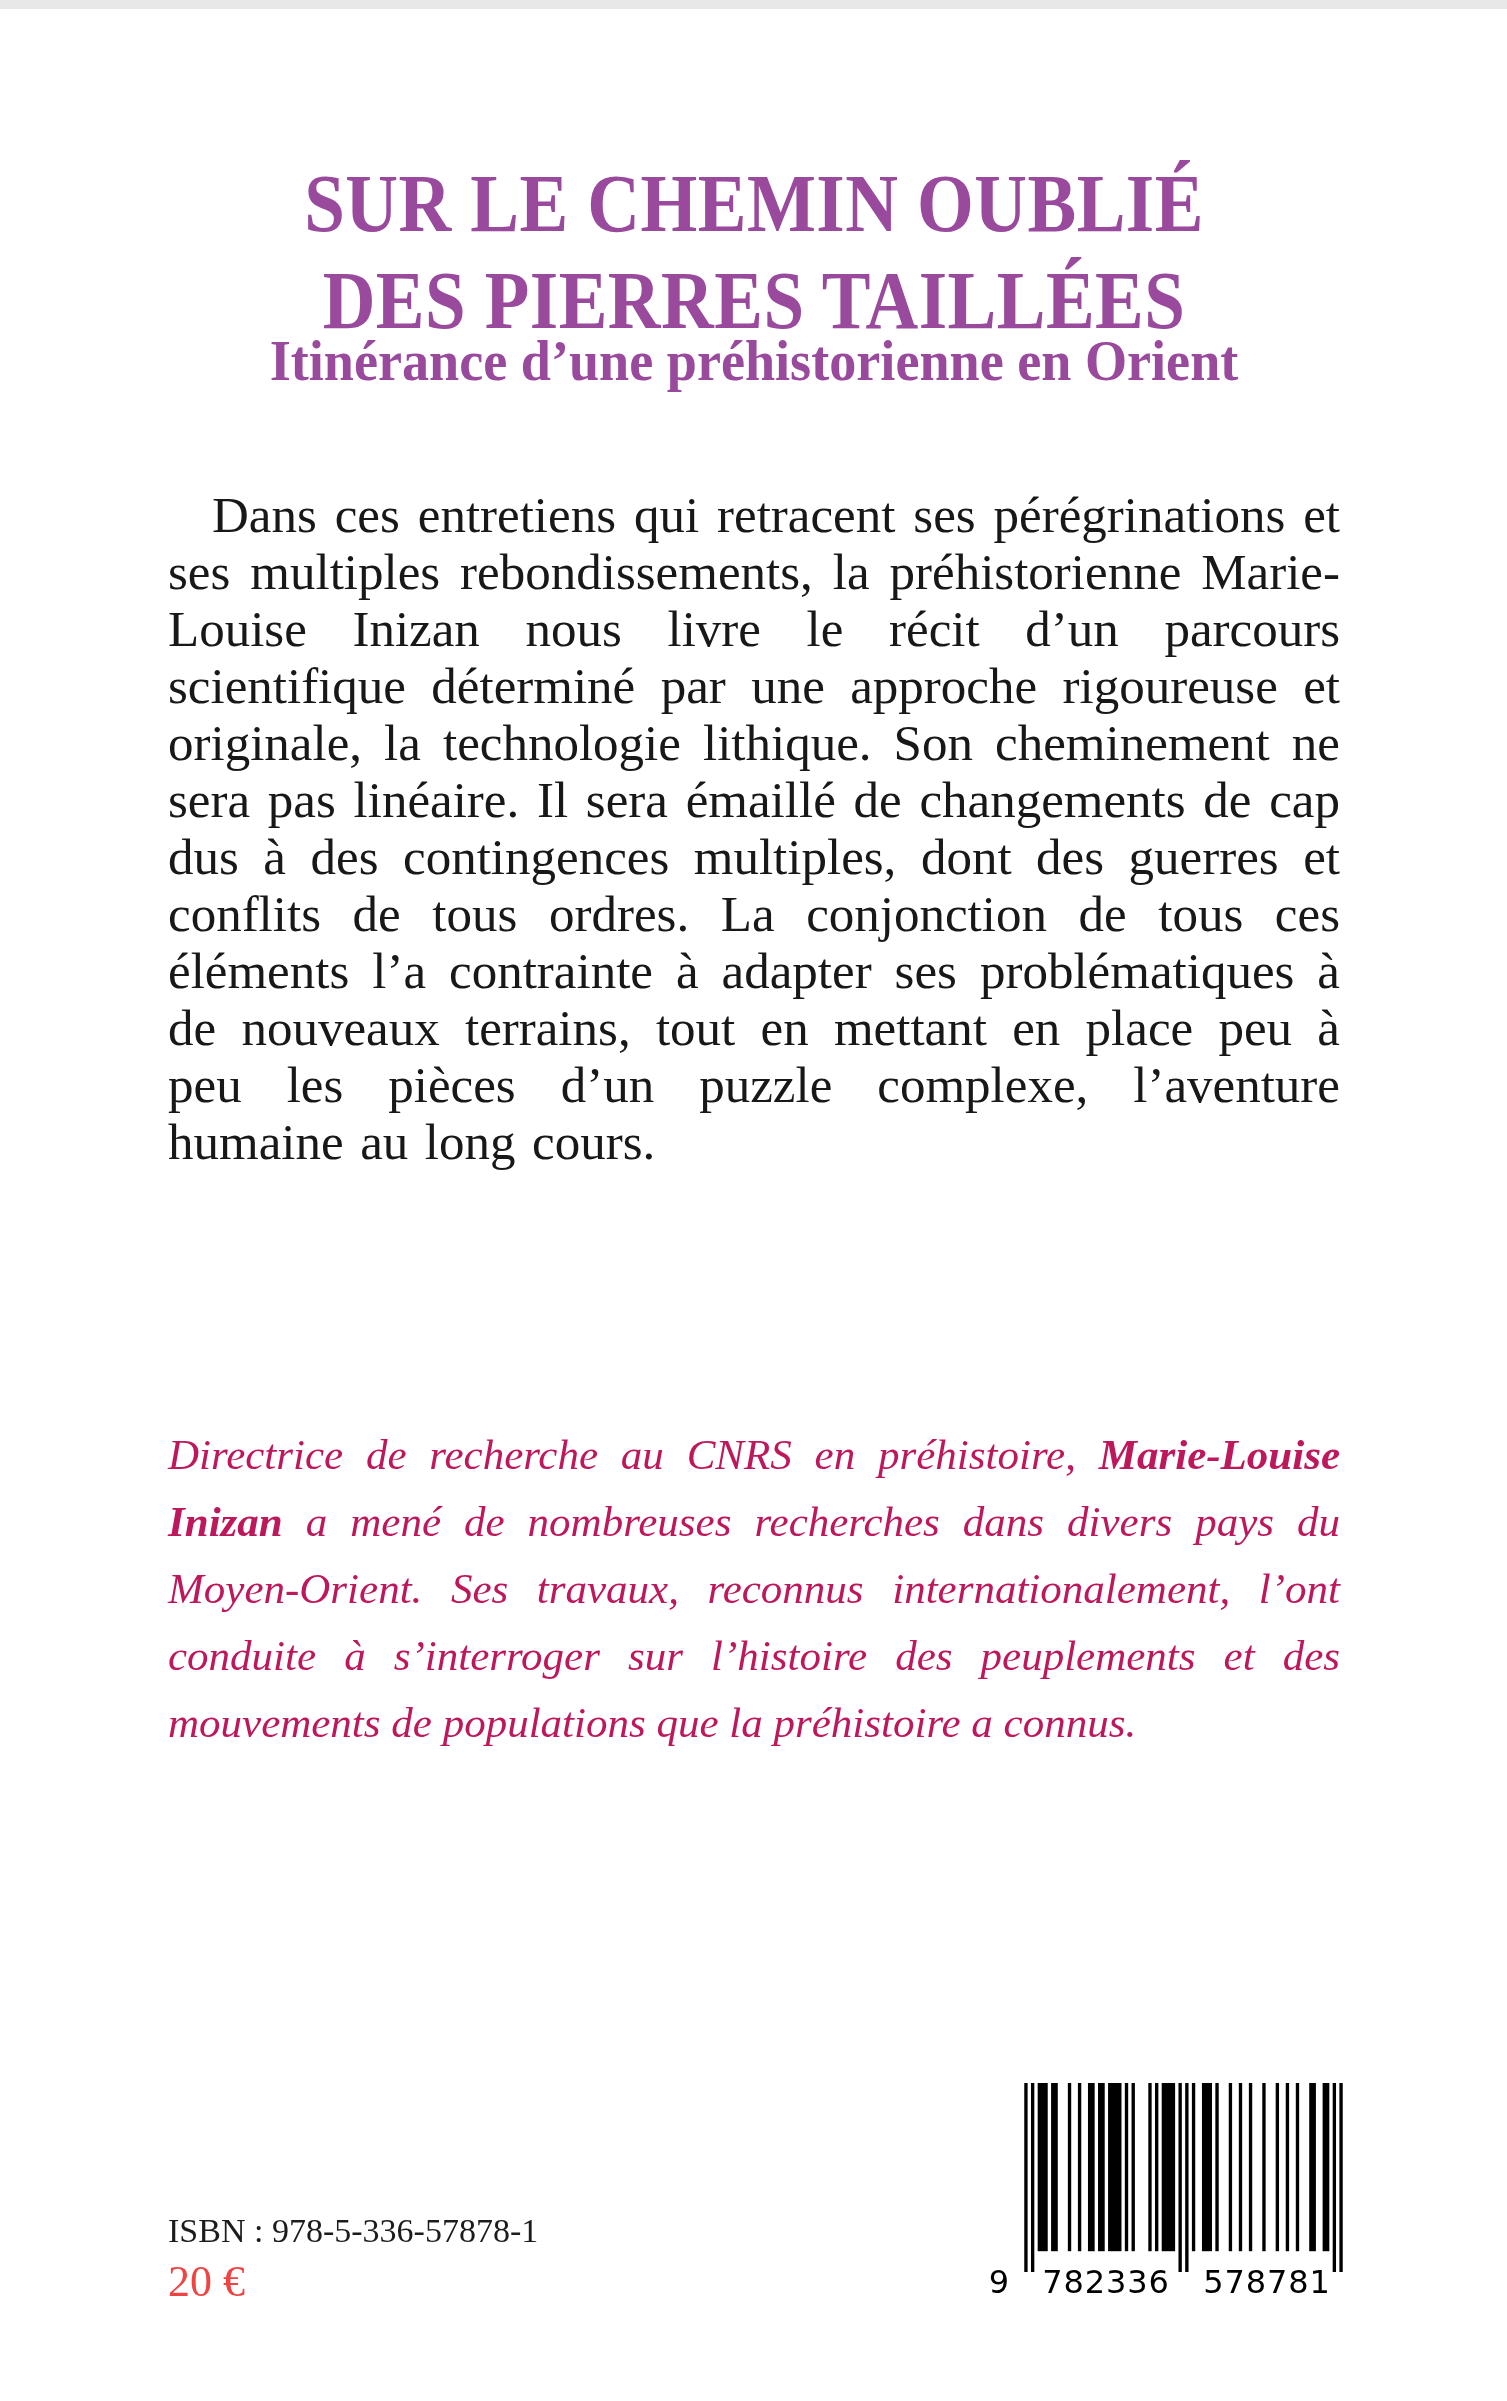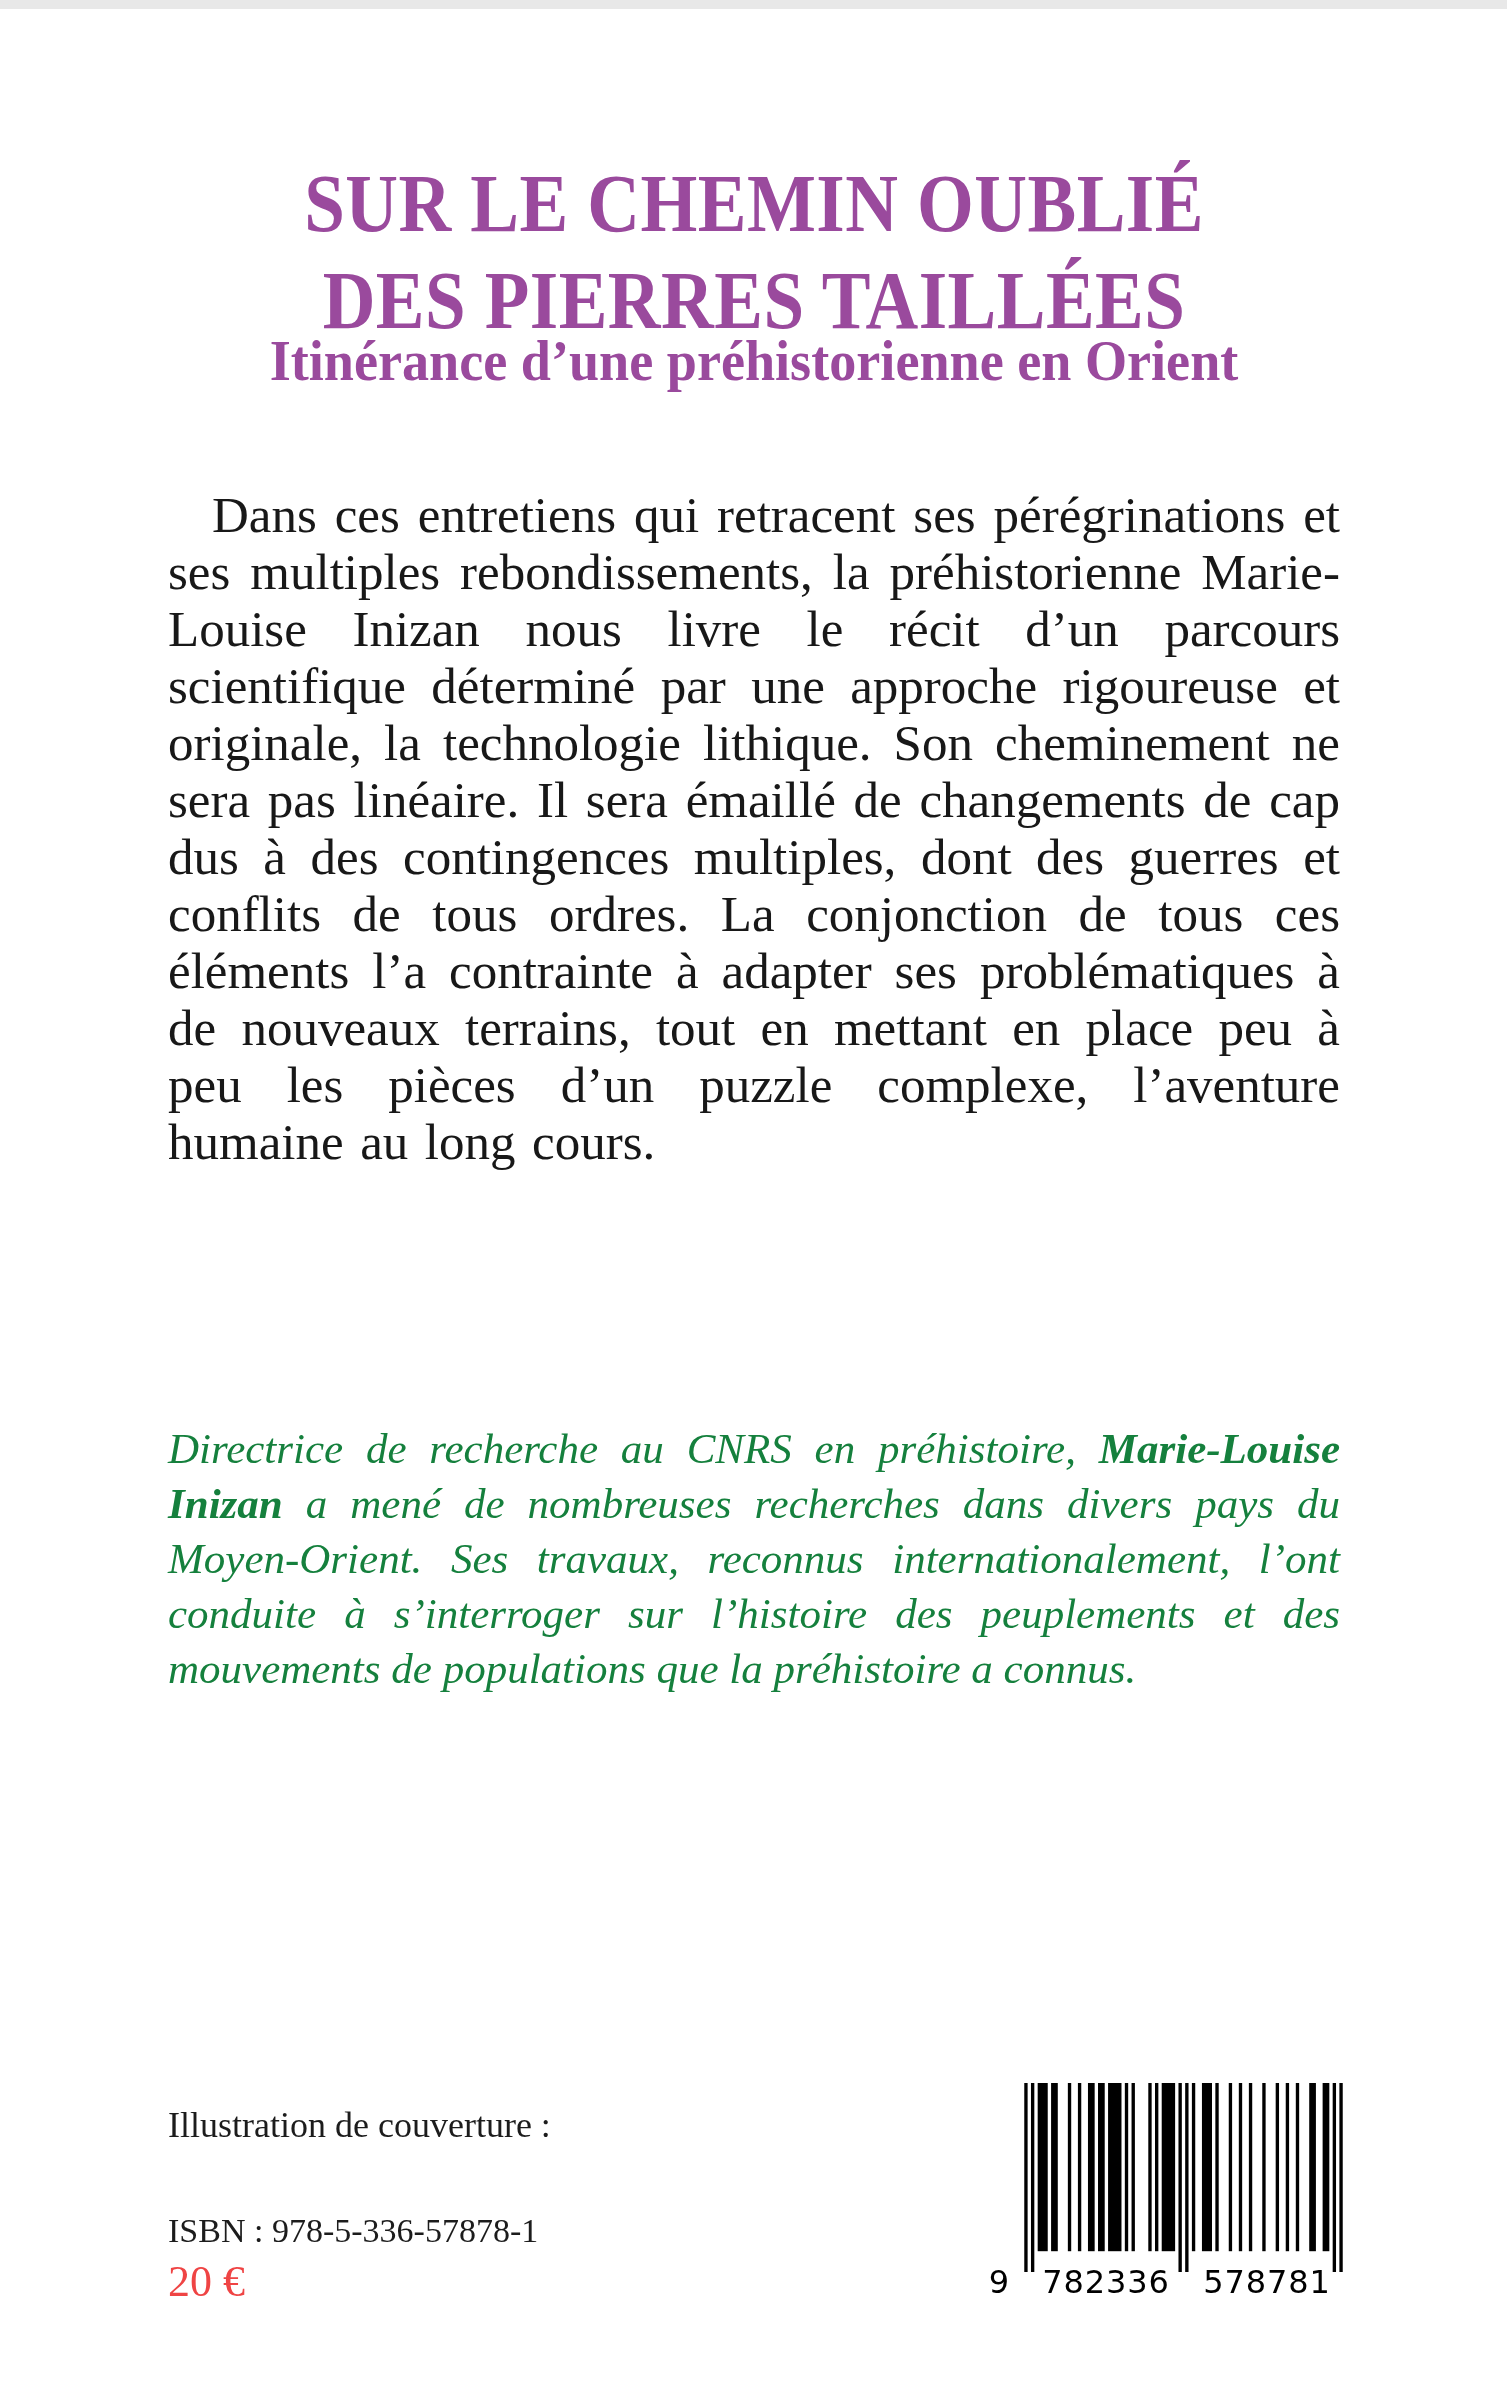--- a/index.html
+++ b/index.html
@@ -62,24 +62,24 @@
   }
 
   
   .bio {
     position: absolute;
     top: 1412px;
     left: 168px;
     width: 1172px;
     margin: 0;
     font-size: 43px;
-    line-height: 55px;
+    line-height: 67px;
     font-style: italic;
     text-align: justify;
-    color: #15803d;
+    color: #be185d;
   }
   .bio .bio-bold { font-weight: bold; }
 
   
   .credit {
     position: absolute;
     top: 2097px;
     left: 168px;
     font-size: 36px;
     line-height: 38px;
@@ -154,21 +154,20 @@
     <span class="title-line">DES PIERRES TAILLÉES</span>
   </h1>
 
   <h2 class="subtitle">Itinérance d’une préhistorienne en Orient</h2>
 
   <p class="synopsis">Dans ces entretiens qui retracent ses pérégrinations et ses multiples rebondissements, la préhistorienne Marie-Louise Inizan nous livre le récit d’un parcours scientifique déterminé par une approche rigoureuse et originale, la technologie lithique. Son cheminement ne sera pas linéaire. Il sera émaillé de changements de cap dus à des contingences multiples, dont des guerres et conflits de tous ordres. La conjonction de tous ces éléments l’a contrainte à adapter ses problématiques à de nouveaux terrains, tout en mettant en place peu à peu les pièces d’un puzzle complexe, l’aventure humaine au long cours.</p>
 
   <p class="bio"><span>Directrice de recherche au CNRS en préhistoire, </span><strong class="bio-bold">Marie-Louise Inizan</strong><span> a mené de nombreuses recherches dans divers pays du Moyen-Orient. Ses travaux, reconnus internationalement, l’ont conduite à s’interroger sur l’histoire des peuplements et des mouvements de populations que la préhistoire a connus.</span></p>
 
   <div class="credit">
-    <div>Illustration de couverture :</div>
   </div>
 
   <div class="isbn">ISBN : 978-5-336-57878-1</div>
 
   <div class="price">20 €</div>
 
   <div class="barcode">
     <svg id="barcode-svg" width="319" height="189" viewBox="0 0 337 200" xmlns="http://www.w3.org/2000/svg">
         <rect x="0.00" y="0" width="3.55" height="200" fill="#000000"></rect>
         <rect x="7.09" y="0" width="3.55" height="200" fill="#000000"></rect>

